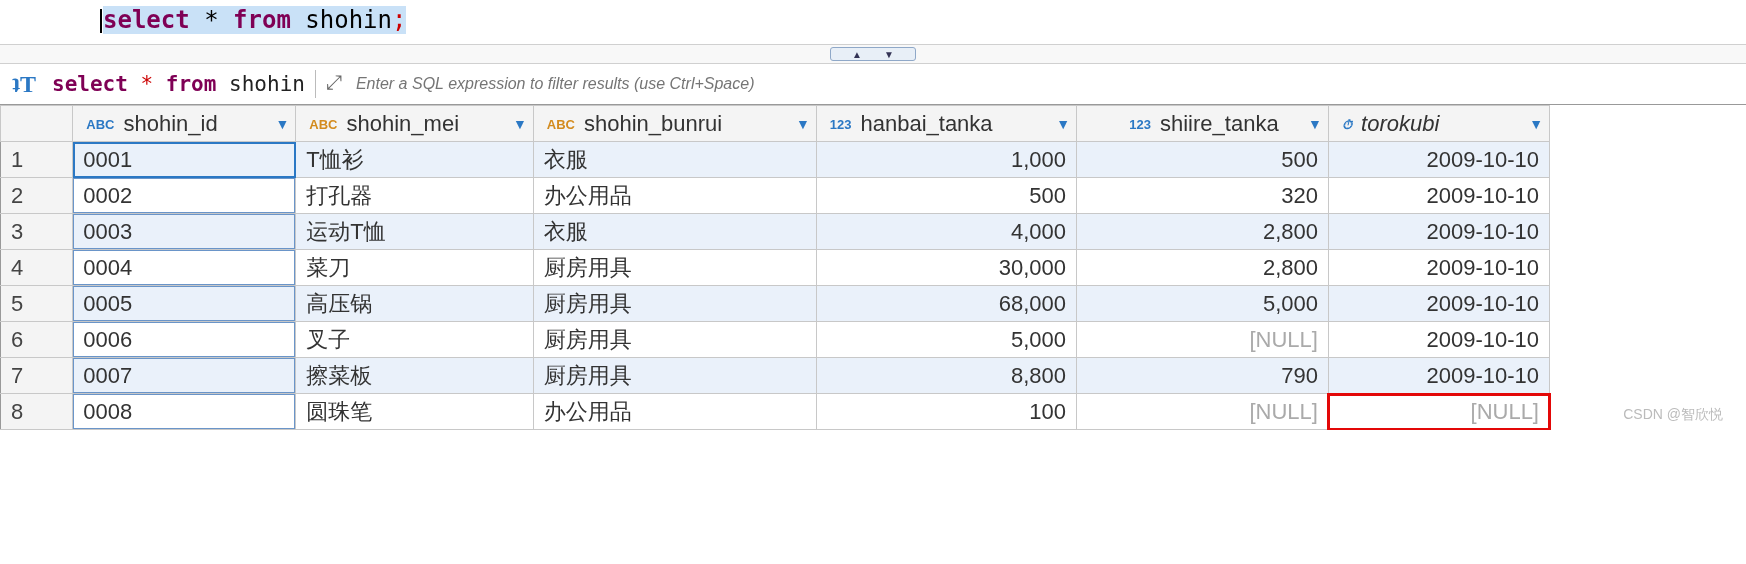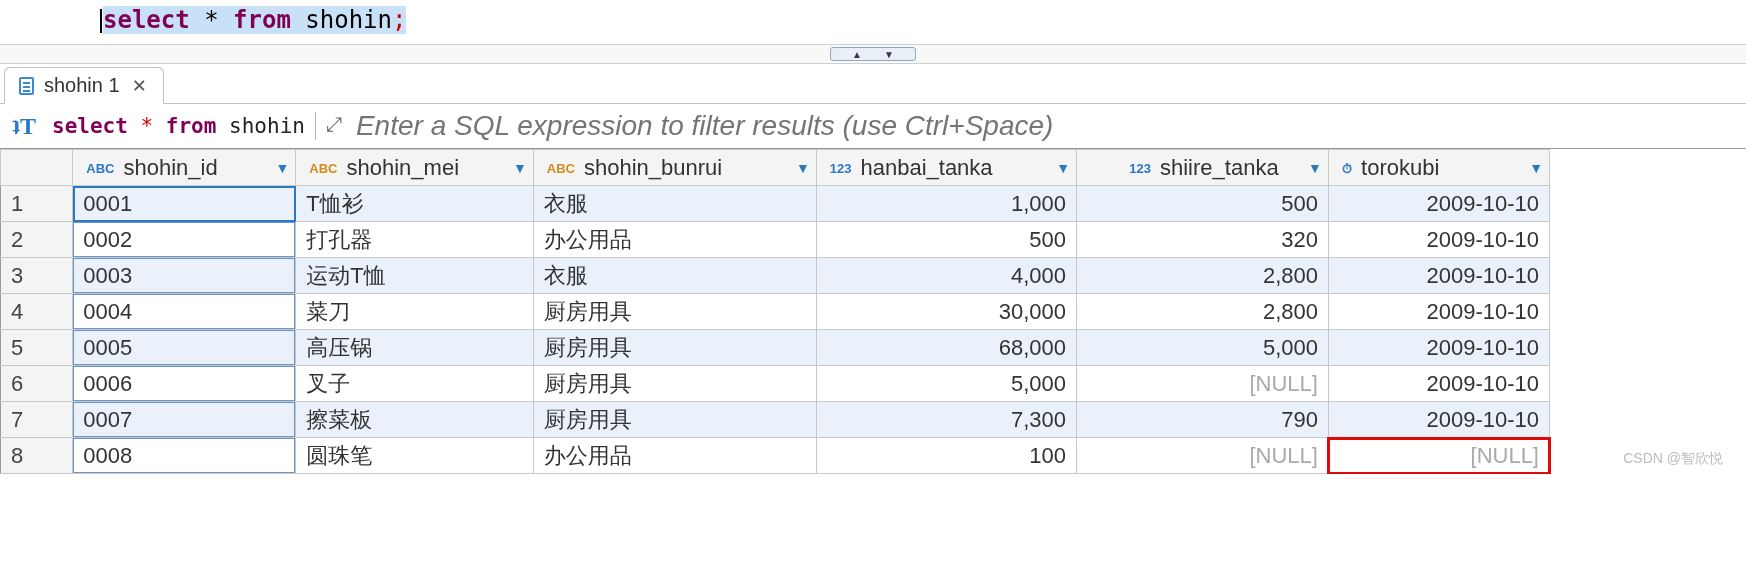--- a/index.html
+++ b/index.html
@@ -23,21 +23,21 @@
 .tab .ico::after{ content:""; position:absolute; left:2px; right:2px; top:3px; height:2px; background:#3b88d4; box-shadow:0 4px 0 #3b88d4, 0 8px 0 #3b88d4;}
 .tab .close { font-size:18px; color:#555; padding:0 2px;}
 
 .filterbar { display:flex; align-items:center; gap:10px; padding:6px 6px; font-size:21px; }
 .sigma { color:#2b78c4; font-family: "Times New Roman", serif; font-size:24px; font-weight:bold; padding:0 6px;text-align:right;}
 .filter-sql { font-family: Menlo, Consolas, monospace; font-size:21px; color:#222; }
 .filter-sql .kw2{ color:#7f0055; font-weight:bold;}
 .filter-sql .star2{ color:#c00;}
 .expand-ico { width:20px; height:20px; position:relative; color:#666; }
 .expand-ico::before{content:"⤢"; font-size:20px; position:absolute; left:0; top:-3px;}
-.filter-input { flex:1; border:none; outline:none; font-style:italic; font-size:28px; color:#a21caf; background:transparent; }
+.filter-input { flex:1; border:none; outline:none; font-style:italic; font-size:16px; color:#a21caf; background:transparent; }
 .divider-v{ width:1px; height:28px; background:#bbb; }
 
 .grid { border-top:1px solid #999; }
 .grid table{ border-collapse: collapse; width: 1550px; table-layout: fixed; }
 .grid th, .grid td { border:1px solid #c8c8c8; height:36px; padding:0 10px; text-align:left; font-size:22px; overflow:hidden; white-space:nowrap; }
 .grid th { background:#f4f4f4; font-weight:normal; position:relative; }
 .grid th.rownum-h, .grid td.rownum { width:70px; background:#f4f4f4; text-align:left; font-size:22px; color:#444; }
 .grid th .col-type { font-size:13px; font-weight:bold; padding:1px 3px; margin-right:6px; display:inline-block; vertical-align:middle; }
 .t-abc-key{ color:#2b78c4; }
 .t-abc{ color:#d38b1e; }
@@ -49,21 +49,21 @@
 .cell.num{ text-align:right; }
 .cell.null{ color:#aaa; text-align:right; }
 .cell.date{ text-align:right; }
 .cell.selected-col{ box-shadow: inset 0 0 0 1px #6a95c9; }
 .cell.selected-cell{ outline:2px solid #2b78c4; outline-offset:-2px; }
 .grid th.col-shohin_id{ width:216px;}
 .grid th.col-shohin_mei{ width:230px;}
 .grid th.col-shohin_bunrui{ width:274px;}
 .grid th.col-hanbai_tanka{ width:252px;}
 .grid th.col-shiire_tanka{ width:244px;text-align:center;}
-.grid th.col-torokubi{ width:214px;}
+.grid th.col-torokubi{ width:214px;font-style:italic;}
 .redbox{ outline:3px solid #e30808; outline-offset:-2px;}
 
 .watermark{ position:absolute; right:23px; bottom:6px; font-size:14px; color:#bbb;}
 #grid-body td.rownum{ border-left:1px solid #999; }
 .wrap{ position:relative; }
 </style>
 </head>
 <body>
 
 <div class="wrap">
@@ -72,27 +72,20 @@
   <span class="code"><span class="cursor"></span><span class="sel"><span class="kw">select</span> <span class="star">*</span> <span class="kw">from</span> <span class="ident">shohin</span><span class="semi">;</span></span></span>
 </div>
 
 <div class="splitter">
   <div class="grip">
         <span>▲</span>
         <span>▼</span>
       </div>
 </div>
 
-<div class="tabbar">
-  <div class="tab">
-    <span class="ico"></span>
-    <span>shohin 1</span>
-    <span class="close">✕</span>
-  </div>
-</div>
 
 <div class="filterbar">
   <span class="sigma">ʇT</span>
   <span class="filter-sql">
     <span class="kw2">select</span>
     <span class="star2">*</span>
     <span class="kw2">from</span>
     <span>shohin</span>
   </span>
   <span class="divider-v"></span>
@@ -166,21 +159,21 @@
             <td class="cell">厨房用具</td>
             <td class="cell num">5,000</td>
             <td class="cell num null">[NULL]</td>
             <td class="cell date">2009-10-10</td>
           </tr>
           <tr>
             <td class="rownum">7</td>
             <td class="cell selected-col">0007</td>
             <td class="cell">擦菜板</td>
             <td class="cell">厨房用具</td>
-            <td class="cell num">7,300</td>
+            <td class="cell num">8,800</td>
             <td class="cell num">790</td>
             <td class="cell date">2009-10-10</td>
           </tr>
           <tr>
             <td class="rownum">8</td>
             <td class="cell selected-col">0008</td>
             <td class="cell">圆珠笔</td>
             <td class="cell">办公用品</td>
             <td class="cell num">100</td>
             <td class="cell num null">[NULL]</td>

